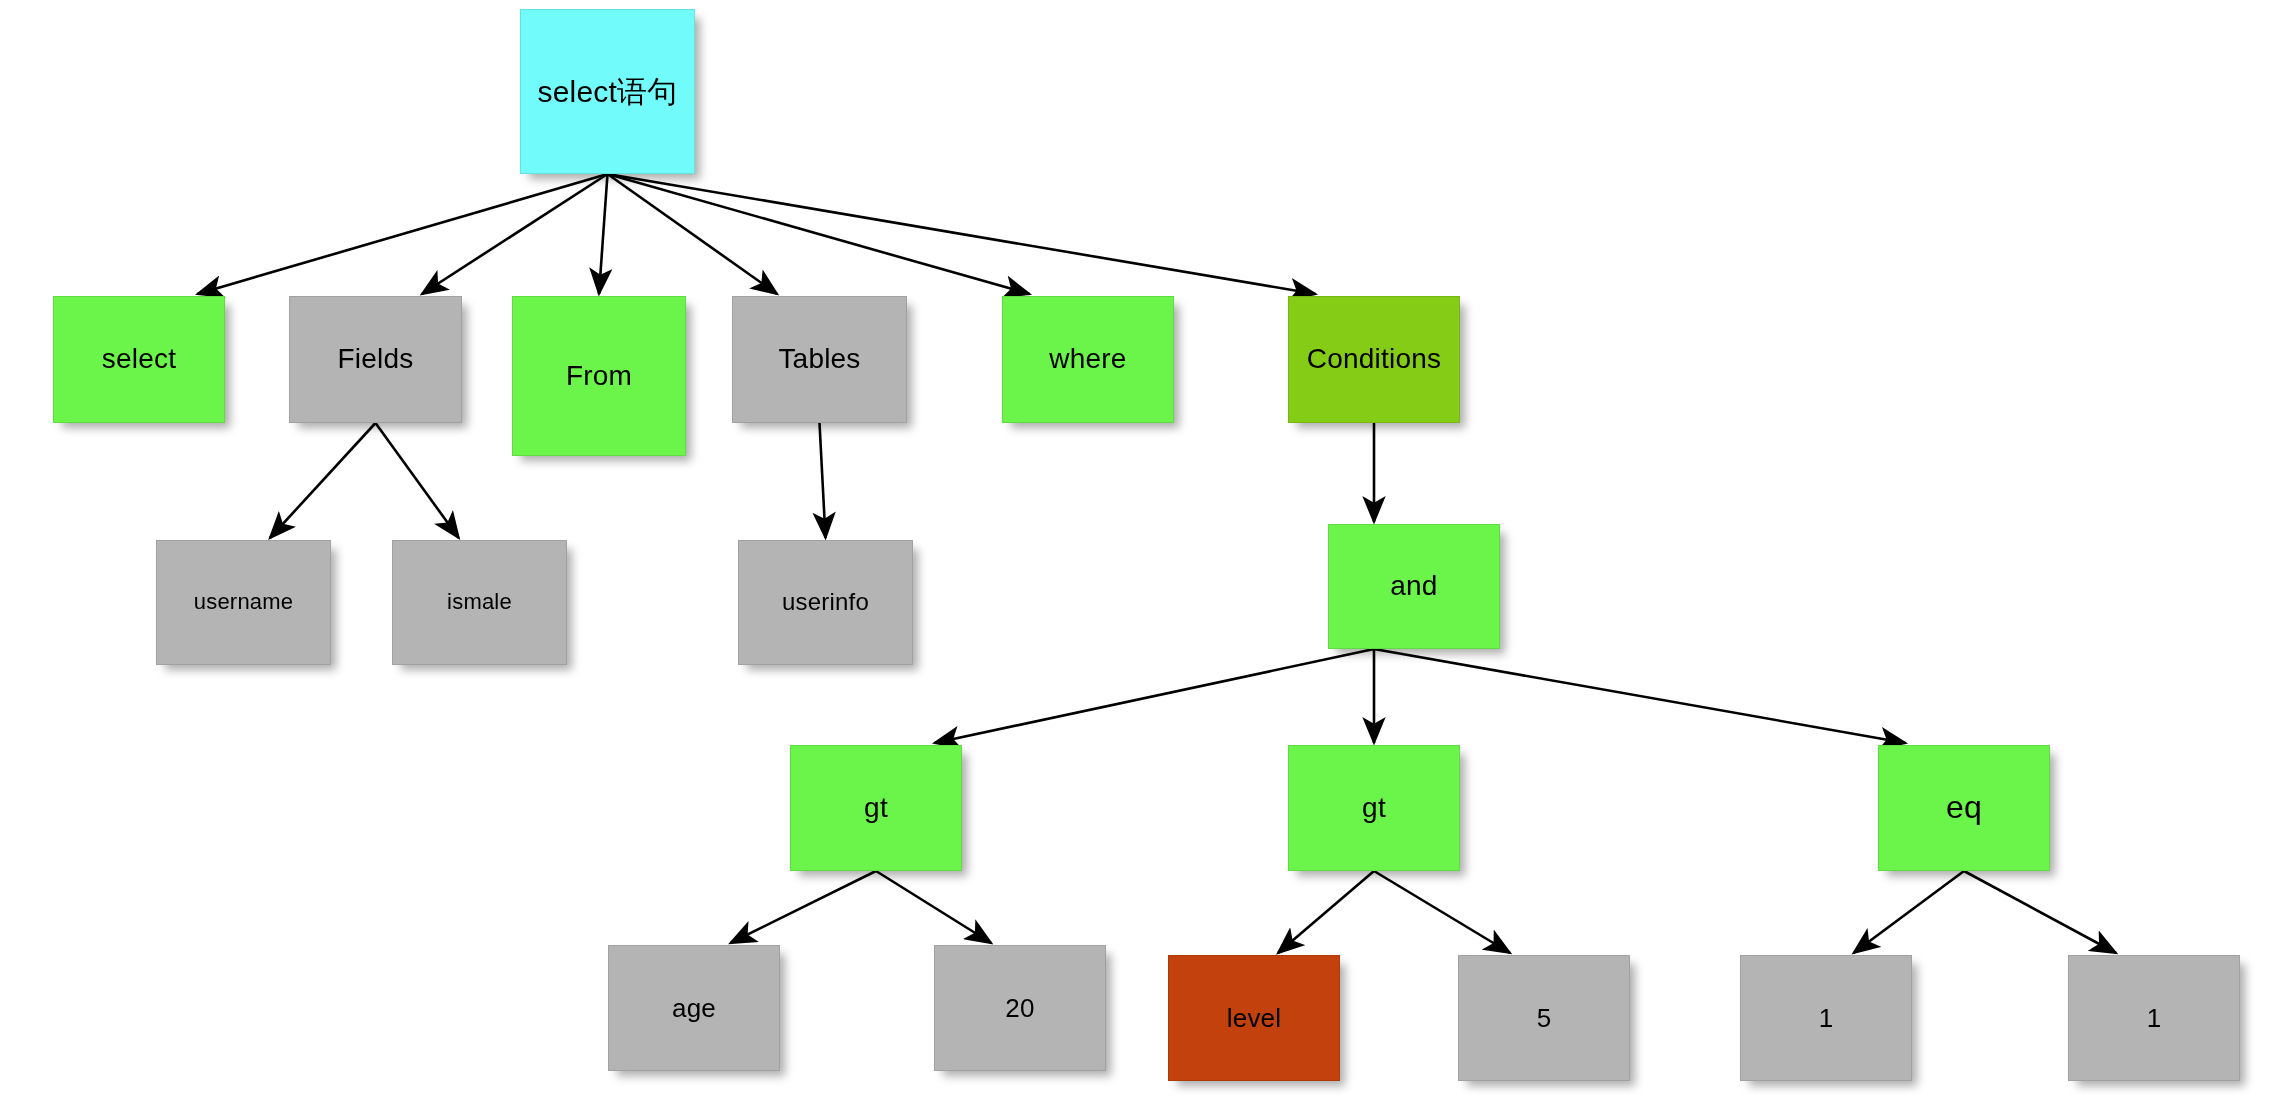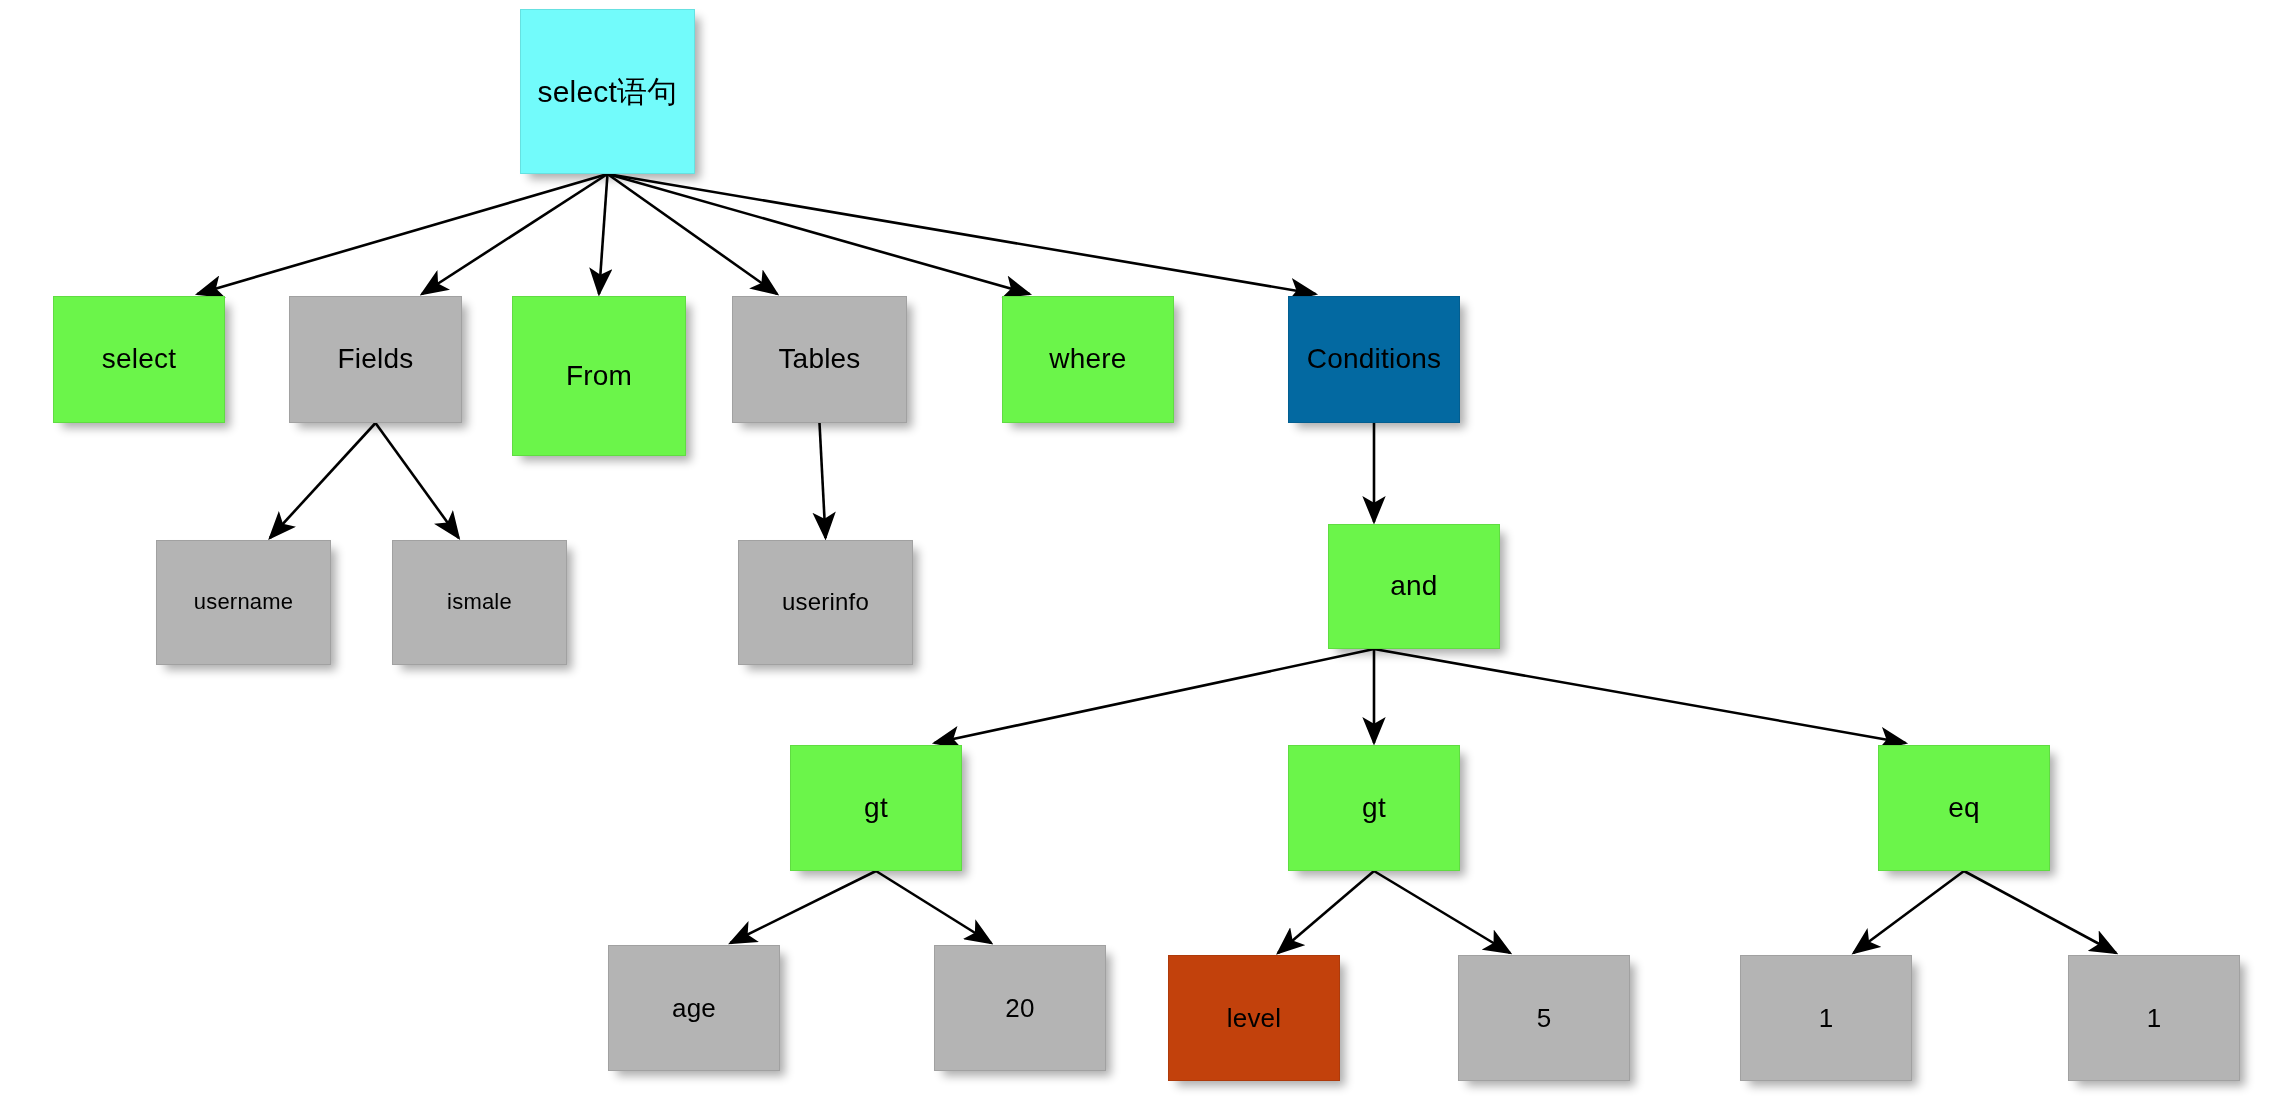--- a/index.html
+++ b/index.html
@@ -93,21 +93,21 @@
       </div>
       <div class="node green" style="left: 512px; top: 296px; width: 174px; height: 160px; background: rgb(107, 245, 74);">
         <span class="label" style="font-size: 28px;">From</span>
       </div>
       <div class="node gray" style="left: 732px; top: 296px; width: 175px; height: 127px; background: rgb(180, 180, 180);">
         <span class="label" style="font-size: 28px;">Tables</span>
       </div>
       <div class="node green" style="left: 1002px; top: 296px; width: 172px; height: 127px; background: rgb(107, 245, 74);">
         <span class="label" style="font-size: 28px;">where</span>
       </div>
-      <div class="node gray" style="left: 1288px; top: 296px; width: 172px; height: 127px; background: #0369a1;">
+      <div class="node gray" style="left: 1288px; top: 296px; width: 172px; height: 127px; background: #84cc16;">
         <span class="label" style="font-size: 28px;">Conditions</span>
       </div>
       <div class="node gray" style="left: 156px; top: 540px; width: 175px; height: 125px; background: rgb(180, 180, 180);">
         <span class="label" style="font-size: 22px;">username</span>
       </div>
       <div class="node gray" style="left: 392px; top: 540px; width: 175px; height: 125px; background: rgb(180, 180, 180);">
         <span class="label" style="font-size: 22px;">ismale</span>
       </div>
       <div class="node gray" style="left: 738px; top: 540px; width: 175px; height: 125px; background: rgb(180, 180, 180);">
         <span class="label" style="font-size: 24px;">userinfo</span>
@@ -115,21 +115,21 @@
       <div class="node green" style="left: 1288px; top: 524px; width: 172px; height: 125px; background: rgb(107, 245, 74); margin-left: 40px;">
         <span class="label" style="font-size: 28px;">and</span>
       </div>
       <div class="node green" style="left: 790px; top: 745px; width: 172px; height: 126px; background: rgb(107, 245, 74);">
         <span class="label" style="font-size: 28px;">gt</span>
       </div>
       <div class="node green" style="left: 1288px; top: 745px; width: 172px; height: 126px; background: rgb(107, 245, 74);">
         <span class="label" style="font-size: 28px;">gt</span>
       </div>
       <div class="node green" style="left: 1878px; top: 745px; width: 172px; height: 126px; background: rgb(107, 245, 74);">
-        <span class="label" style="font-size: 28px;">eq</span>
+        <span class="label" style="font-size: 32px;">eq</span>
       </div>
       <div class="node gray" style="left: 608px; top: 945px; width: 172px; height: 126px; background: rgb(180, 180, 180);">
         <span class="label" style="font-size: 26px;">age</span>
       </div>
       <div class="node gray" style="left: 934px; top: 945px; width: 172px; height: 126px; background: rgb(180, 180, 180);">
         <span class="label" style="font-size: 26px;">20</span>
       </div>
       <div class="node gray" style="left: 1168px; top: 955px; width: 172px; height: 126px; background: #c2410c;">
         <span class="label" style="font-size: 26px;">level</span>
       </div>

